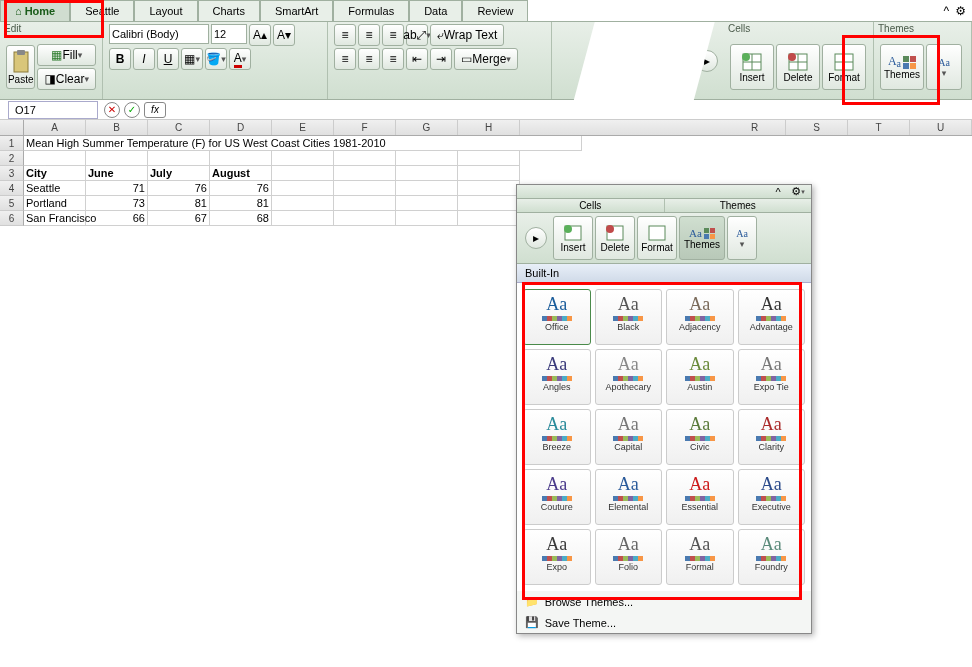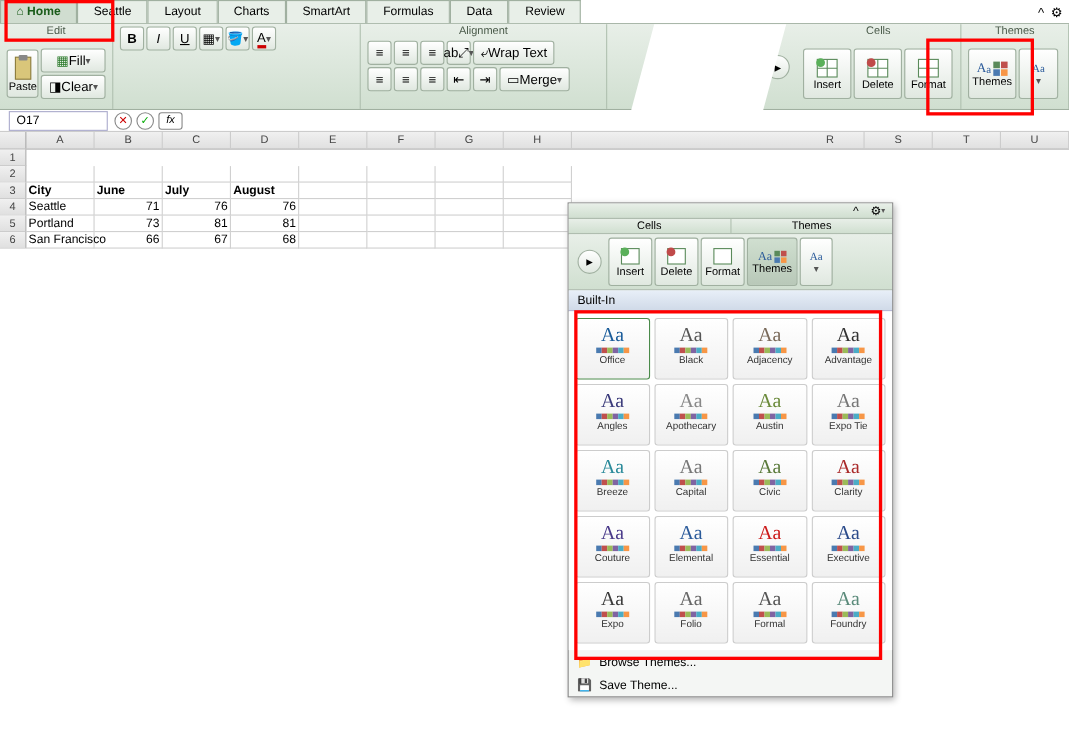--- a/index.html
+++ b/index.html
@@ -2,21 +2,21 @@
 <html><head>
 <meta charset="utf-8">
 <style>
 *{box-sizing:border-box;margin:0;padding:0;font-family:Arial,sans-serif;}
 body{width:972px;height:667px;background:#fff;position:relative;overflow:hidden;font-size:11px;}
 .ribbon-tabs{display:flex;height:22px;background:#fff;border-bottom:1px solid #a0b0a0;}
 .ribbon-tab{padding:3px 14px;border:1px solid #a0b0a0;border-bottom:none;background:#e8efe8;cursor:pointer;display:flex;align-items:center;gap:3px;font-size:11px;}
 .ribbon-tab.active{background:#d0ddd0;color:#1a5c1a;font-weight:bold;}
 .ribbon{display:flex;height:78px;background:linear-gradient(#e8efe8,#d0dfd0);border-bottom:1px solid #a0b0a0;}
 .group{border-right:1px solid #b0c0b0;padding:0 4px;display:flex;flex-direction:column;}
-.group-title{font-size:10px;text-align:center;color:#4a5a4a;padding:1px 0;}
+.group-title{font-size:10px;color:#4a5a4a;padding:1px 0;}
 .group-body{flex:1;display:flex;align-items:center;gap:2px;padding:2px;}
 .btn-sm{width:22px;height:22px;border:1px solid #a0b0a0;background:linear-gradient(#fff,#e0e8e0);border-radius:3px;display:flex;align-items:center;justify-content:center;font-size:12px;cursor:pointer;}
 .btn-wide{padding:0 6px;width:auto;}
 .paste-btn{width:32px;height:44px;display:flex;flex-direction:column;align-items:center;justify-content:center;background:linear-gradient(#fff,#e0e8e0);border:1px solid #a0b0a0;border-radius:3px;cursor:pointer;}
 .vbtn{width:44px;height:46px;display:flex;flex-direction:column;align-items:center;justify-content:center;background:linear-gradient(#fff,#e0e8e0);border:1px solid #a0b0a0;border-radius:3px;cursor:pointer;font-size:10px;}
 .sel{height:20px;border:1px solid #a0b0a0;background:#fff;font-size:11px;padding:0 2px;}
 .font-name{width:100px;}
 .font-size{width:36px;}
 .namebox-row{display:flex;height:20px;border-bottom:1px solid #ccc;align-items:center;}
 .name-box{width:90px;border:1px solid #aac;background:#fff;padding:2px 6px;font-size:11px;margin-left:8px;}
@@ -98,20 +98,26 @@
             <span>Clear</span> 
             <span class="chev">▾</span>
           </div>
       </div>
     </div>
   </div>
 
   <div class="group" style="width:225px;">
     <div class="group-body" style="flex-direction:column;align-items:stretch;gap:2px;">
       <div style="display:flex;gap:2px;">
+        <input class="sel font-name" value="Calibri (Body)" style="">
+        <input class="sel font-size" value="12" style="">
+        <div class="btn-sm">A▴</div>
+        <div class="btn-sm">A▾</div>
+      </div>
+      <div style="display:flex;gap:2px;">
         <div class="btn-sm">
             <b>B</b>
           </div>
         <div class="btn-sm">
             <i>I</i>
           </div>
         <div class="btn-sm">
             <u>U</u>
           </div>
         <div class="btn-sm">▦<span class="chev">▾</span></div>
@@ -121,21 +127,20 @@
           </div>
         <div class="btn-sm">
             <span style="border-bottom:3px solid #c00;">A</span>
             <span class="chev">▾</span>
           </div>
       </div>
     </div>
   </div>
 
   <div class="group" style="width:224px;">
-    <div class="group-title">Alignment</div>
     <div class="group-body" style="flex-direction:column;align-items:stretch;gap:2px;">
       <div style="display:flex;gap:2px;">
         <div class="btn-sm">≡</div>
         <div class="btn-sm">≡</div>
         <div class="btn-sm">≡</div>
         <div class="btn-sm">ab⤢<span class="chev">▾</span></div>
         <div class="btn-sm btn-wide">
             <span>⤶</span> 
             <span>Wrap Text</span>
           </div>
@@ -237,20 +242,21 @@
   <div style="flex:1"></div>
   <div class="col-h">R</div>
   <div class="col-h">S</div>
   <div class="col-h">T</div>
   <div class="col-h">U</div>
 </div>
 
 <div>
   <div class="grid-row">
       <div class="row-num">1</div>
+      <div class="cell merged">Mean High Summer Temperature (F) for US West Coast Cities 1981-2010</div>
     </div>
   <div class="grid-row">
       <div class="row-num">2</div>
       <div class="cell"></div>
       <div class="cell"></div>
       <div class="cell"></div>
       <div class="cell"></div>
       <div class="cell"></div>
       <div class="cell"></div>
       <div class="cell"></div>

